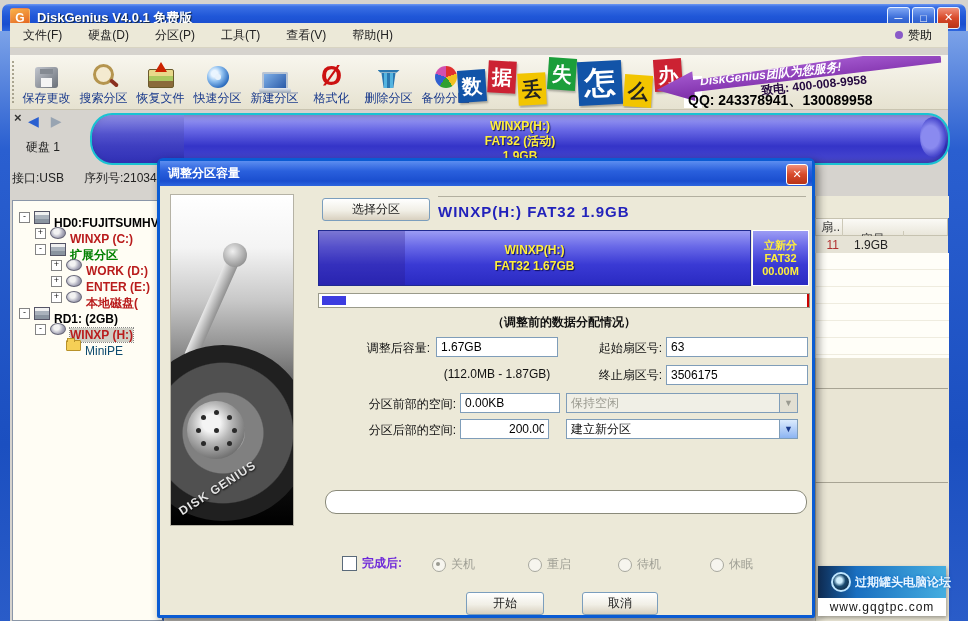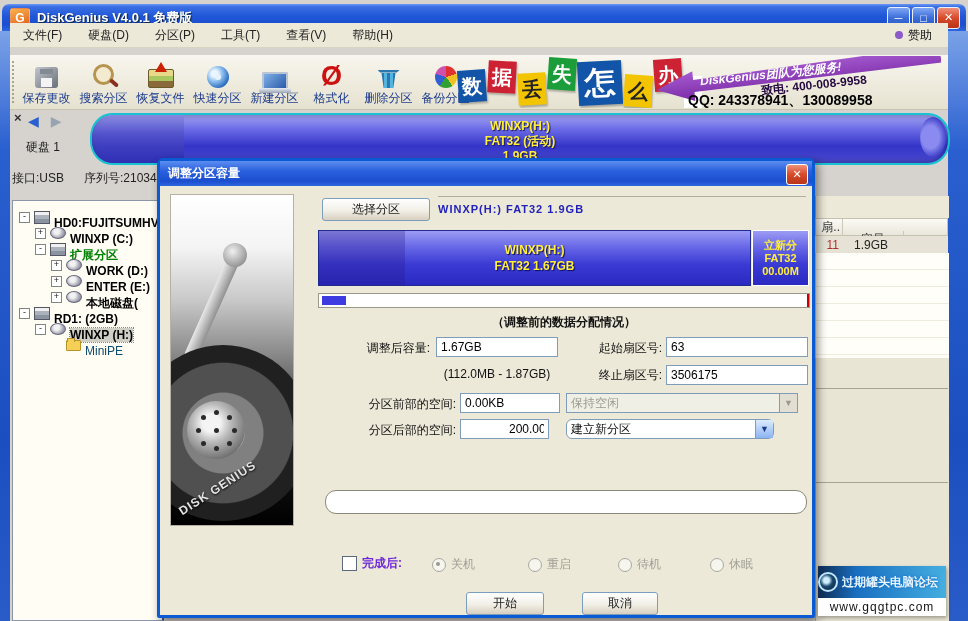--- a/index.html
+++ b/index.html
@@ -111,21 +111,21 @@
   .expander{width:9px;height:9px;background:#fff;border:1px solid #848484;font-size:9px;line-height:7px;
     text-align:center;color:#222;flex:none;}
   .expander.empty{visibility:hidden;}
   .t-disk{width:14px;height:11px;border:1px solid #556;flex:none;
     background:linear-gradient(180deg,#f0f0f0 0 30%,#aab2bc 30% 60%,#8a94a0 60% 100%);}
   .t-part{width:14px;height:10px;border-radius:50%;border:1px solid #667;flex:none;
     background:radial-gradient(circle at 40% 35%,#f2f2f2 0 25%,#aab 60%,#778 100%);}
   .t-folder{width:13px;height:9px;background:#f5cf56;border:1px solid #b8922a;border-radius:1px;position:relative;flex:none;}
   .t-folder:before{content:"";position:absolute;left:0;top:-3px;width:6px;height:3px;background:#f5cf56;border:1px solid #b8922a;border-bottom:none;}
   .t-label{font-weight:bold;margin-top:12px;}
-  .c-disk{color:#000;} .c-part{color:#000000;} .c-ext{color:#008000;}
+  .c-disk{color:#000;} .c-part{color:#b91c1c;} .c-ext{color:#008000;}
   .c-folder{color:#0c4a6e;font-weight:normal;}
   .trow.selected .t-label{background:#cfcfc6;outline:1px dotted #888;}
 
   
   .rp-fill{left:815px;top:196px;width:133px;height:22px;background:#ece9d8;border-left:1px solid #b8b4a2;}
   .rp-header{left:815px;top:218px;width:133px;height:18px;display:flex;align-items:center;
     background:linear-gradient(180deg,#fbfaf6,#e9e6da);border:1px solid #c6c2b0;box-sizing:border-box;}
   .rp-h1{width:24px;text-align:right;border-right:1px solid #cdc9b8;padding-right:2px;color:#333;}
   .rp-h2{width:60px;text-align:center;border-right:1px solid #cdc9b8;color:#333;margin-top:24px;}
   .rp-row{left:815px;top:236px;width:133px;height:17px;display:flex;align-items:center;background:#e6e3d6;}
@@ -160,21 +160,21 @@
     background:linear-gradient(90deg,#e8e8e8,#909090);transform:rotate(24deg);}
   .arm-head{position:absolute;left:52px;top:48px;width:24px;height:24px;border-radius:50%;
     background:radial-gradient(circle at 40% 35%,#f0f0f0,#9a9a9a 70%,#666);}
   .disk-caption{position:absolute;left:2px;bottom:30px;transform:rotate(-33deg);color:#e4e4e4;font-weight:bold;
     font-size:12px;letter-spacing:1px;text-shadow:0 1px 2px #000;}
 
   .xp-btn{border:1px solid #7b9ebd;border-radius:3px;background:linear-gradient(180deg,#ffffff,#f1efe6 55%,#d8d0bf);
     display:flex;align-items:center;justify-content:center;color:#1a1a1a;box-sizing:border-box;}
   .sel-btn{left:162px;top:12px;width:108px;height:23px;}
   .sel-info{left:278px;top:10px;width:368px;border-top:1px solid #b2af9f;padding-top:6px;
-    color:#2222bb;font-weight:bold;font-size:11px;letter-spacing:1px;}
+    color:#2222bb;font-weight:bold;font-size:15px;letter-spacing:1px;}
 
   .bar-wrap{left:158px;top:44px;width:492px;height:58px;}
   .bar-main{position:absolute;left:0;top:0;width:433px;height:56px;border:1px solid #202a90;box-sizing:border-box;
     background:linear-gradient(180deg,#9c9cf4 0%,#6a6ae8 28%,#3a3ad4 62%,#2a2ac2 100%);}
   .bar-main-cap{position:absolute;left:0;top:0;width:86px;height:100%;background:rgba(40,20,130,.28);}
   .bar-text{position:absolute;left:0;right:0;top:11px;text-align:center;color:#ffef3a;font-weight:bold;
     line-height:16px;text-shadow:1px 1px 1px #101060;}
   .bar-new{position:absolute;left:434px;top:0;width:57px;height:56px;border:1px solid #fff;box-sizing:border-box;
     background:linear-gradient(180deg,#9c9cf4 0%,#6a6ae8 28%,#3a3ad4 62%,#2a2ac2 100%);
     display:flex;flex-direction:column;align-items:center;justify-content:center;
@@ -199,21 +199,21 @@
   .chk{left:182px;top:370px;width:13px;height:13px;border:1px solid #5a6a7a;background:#fff;}
   .after-lbl{left:202px;top:369px;font-weight:bold;color:#6d28d9;text-align:right;}
   .radio-row{position:absolute;display:flex;align-items:center;gap:5px;color:#9f9f95;}
   .radio{width:12px;height:12px;border-radius:50%;border:1px solid #a8a89e;background:#f6f5ee;position:relative;}
   .radio.sel:after{content:"";position:absolute;left:3px;top:3px;width:4px;height:4px;border-radius:50%;background:#9a9a90;}
   .btn-start{left:306px;top:406px;width:78px;height:23px;}
   .btn-cancel{left:422px;top:406px;width:76px;height:23px;}
 
   
   .watermark{left:818px;top:566px;width:128px;height:50px;z-index:11;box-shadow:1px 2px 4px #0005;}
-  .wm-top{position:absolute;left:0;top:0;right:0;height:32px;display:flex;align-items:center;gap:4px;padding-left:0;
+  .wm-top{position:absolute;left:0;top:0;right:0;height:32px;display:flex;align-items:center;gap:4px;padding-left:13px;
     background:linear-gradient(90deg,#0e2a50 0%,#1a6fc0 30%,#45aee0 100%);}
   .wm-logo{width:20px;height:20px;border-radius:50%;background:radial-gradient(circle at 40% 40%,#cfefff 0 20%,#1a4a70 45%,#0a1a30 100%);
     border:2px solid #bfe6ff;box-sizing:border-box;flex:none;}
   .wm-t1{color:#eaf6ff;font-size:12px;font-weight:bold;white-space:nowrap;text-shadow:0 0 3px #06c;}
   .wm-bot{position:absolute;left:0;bottom:0;right:0;height:18px;background:#fff;display:flex;align-items:center;
     justify-content:center;color:#111;font-size:12px;letter-spacing:1px;}
 </style>
 </head>
 <body>
 
@@ -435,21 +435,21 @@
 
       <div class="abs lbl" style="left:100px;top:210px;width:196px;">分区前部的空间:</div>
       <input class="fld" style="left: 300px; top: 207px; width: 100px;" value="0.00KB">
       <div class="combo disabled" style="left:406px;top:207px;width:232px;">
         <span>保持空闲</span>
         <span class="carrow">▼</span>
       </div>
 
       <div class="abs lbl" style="left:100px;top:236px;width:196px;">分区后部的空间:</div>
       <input class="fld" style="left: 300px; top: 233px; width: 89px; padding-left: 48px;" value="200.00MB">
-      <div class="combo" style="left:406px;top:233px;width:208px;border-radius:6px;">
+      <div class="combo" style="left:406px;top:233px;width:232px;">
         <span>建立新分区</span>
         <span class="carrow">▼</span>
       </div>
 
       <div class="abs progress"></div>
 
       <div class="abs chk"></div>
       <div class="abs after-lbl">完成后:</div>
       <div class="radio-row" style="left:272px;top:370px;">
         <span class="radio sel"></span>

